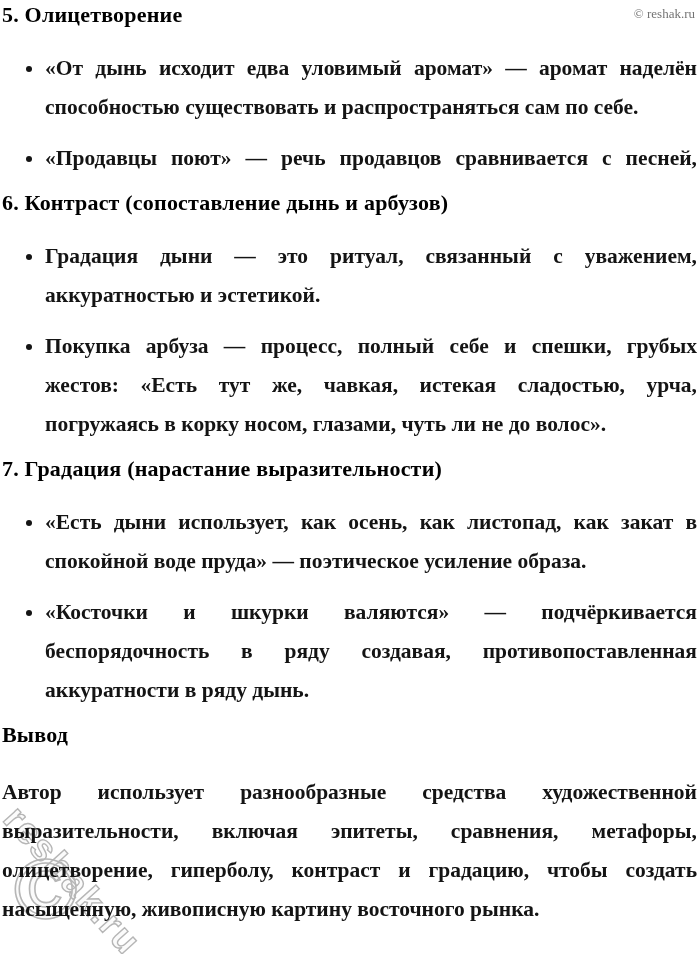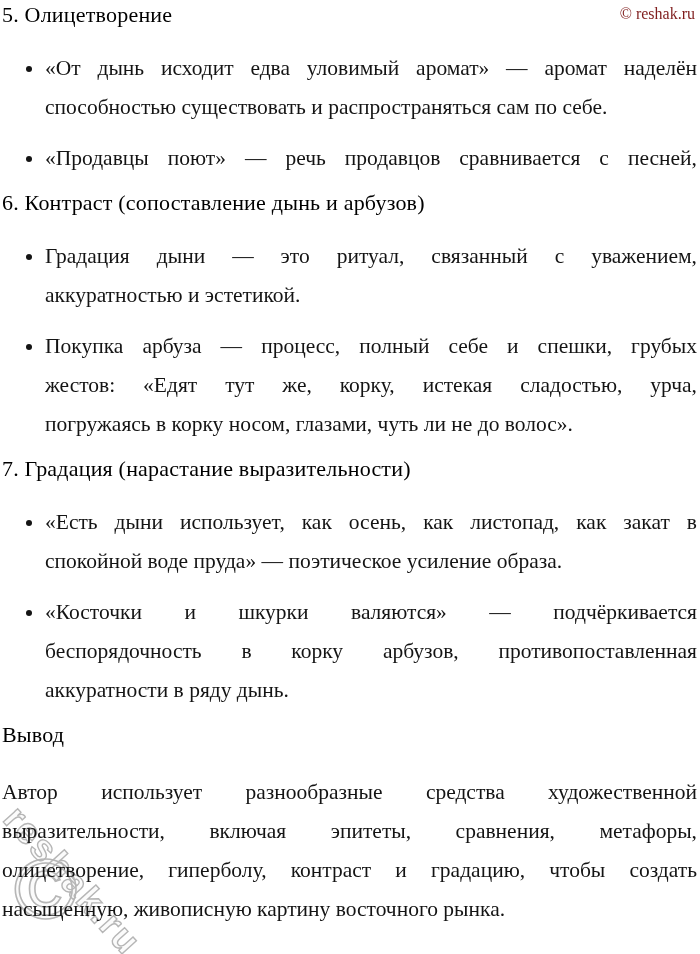--- a/index.html
+++ b/index.html
@@ -2,31 +2,31 @@
 <html><head>
 <meta charset="utf-8">
 <style>
   html,body{margin:0;padding:0;background:#ffffff;}
   .page{
     position:relative;width:700px;height:954px;background:#ffffff;overflow:hidden;
     font-family:"Liberation Serif","DejaVu Serif",serif;color:#141414;
   }
   .content{position:absolute;top:0;left:2px;right:3px;padding-top:2px;z-index:1;}
   .content h2{
-    font-size:22px;line-height:26px;font-weight:normal;color:#000000;
+    font-size:22px;line-height:26px;font-weight:bold;color:#000000;
     margin:12px 0 21px 0;letter-spacing:0.2px;
   }
   .content h2:first-child{margin-top:0;}
   ul.bullets{margin:0;padding:0 0 0 43px;list-style:disc;}
   ul.bullets li{margin:0 0 12px 0;font-size:21.5px;line-height:39px;}
-  .jline{text-align:justify;text-align-last:justify;}
+  .jline{text-align:justify;text-align-last:justify;font-weight:bold;}
   .jline.last{text-align-last:left;}
   p.conclusion{margin:25px 0 0 0;font-size:21.5px;line-height:39px;}
   .credit{
-    position:absolute;top:2px;right:5px;font-size:16px;line-height:24px;color:#7f1d1d;z-index:2;
+    position:absolute;top:2px;right:5px;font-size:13px;line-height:24px;color:#737373;z-index:2;
   }
   .wm-text{
     position:absolute;left:26px;top:798px;z-index:0;
     transform:rotate(48deg);transform-origin:0 0;
     font-family:"Liberation Sans","DejaVu Sans",sans-serif;
     font-size:37px;font-weight:bold;letter-spacing:2px;
     color:rgba(200,200,200,0.08);-webkit-text-stroke:1.4px #b6b6b6;
   }
   .wm-c{
     position:absolute;left:14px;top:845px;z-index:0;
@@ -59,34 +59,34 @@
     </ul>
 
     <h2>6. Контраст (сопоставление дынь и арбузов)</h2>
     <ul class="bullets">
       <li>
         <div class="jline">Градация дыни — это ритуал, связанный с уважением,</div>
         <div class="jline last">аккуратностью и эстетикой.</div>
       </li>
       <li>
         <div class="jline">Покупка арбуза — процесс, полный себе и спешки, грубых</div>
-        <div class="jline">жестов: «Едят тут же, корку, истекая сладостью, урча,</div>
+        <div class="jline">жестов: «Есть тут же, чавкая, истекая сладостью, урча,</div>
         <div class="jline last">погружаясь в корку носом, глазами, чуть ли не до волос».</div>
       </li>
     </ul>
 
     <h2>7. Градация (нарастание выразительности)</h2>
     <ul class="bullets">
       <li>
         <div class="jline">«Есть дыни использует, как осень, как листопад, как закат в</div>
         <div class="jline last">спокойной воде пруда» — поэтическое усиление образа.</div>
       </li>
       <li>
         <div class="jline">«Косточки и шкурки валяются» — подчёркивается</div>
-        <div class="jline">беспорядочность в корку арбузов, противопоставленная</div>
+        <div class="jline">беспорядочность в ряду создавая, противопоставленная</div>
         <div class="jline last">аккуратности в ряду дынь.</div>
       </li>
     </ul>
 
     <h2>Вывод</h2>
     <p class="conclusion">
       <span class="jline" style="display:block">Автор использует разнообразные средства художественной</span>
       <span class="jline" style="display:block">выразительности, включая эпитеты, сравнения, метафоры,</span>
       <span class="jline" style="display:block">олицетворение, гиперболу, контраст и градацию, чтобы создать</span>
       <span class="jline last" style="display:block">насыщенную, живописную картину восточного рынка.</span>

